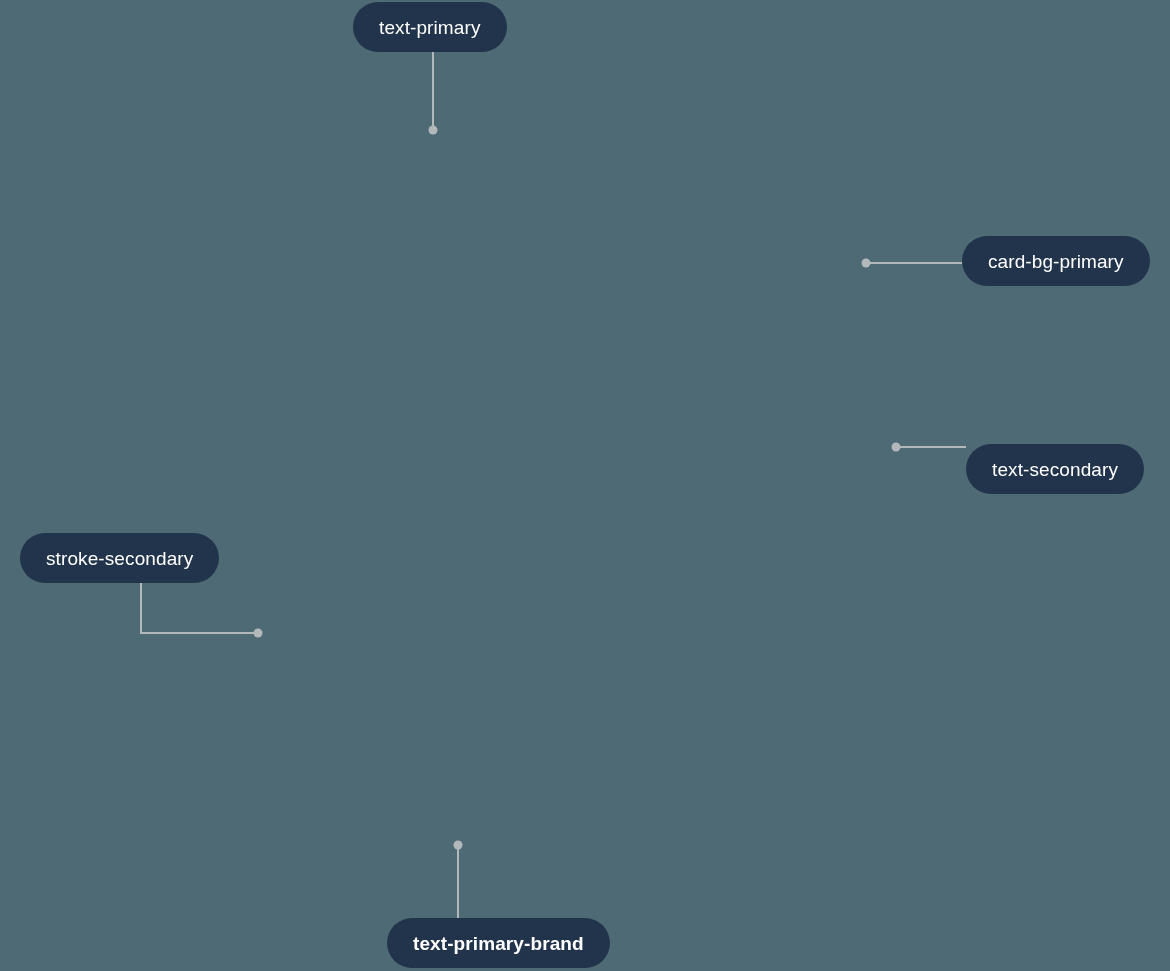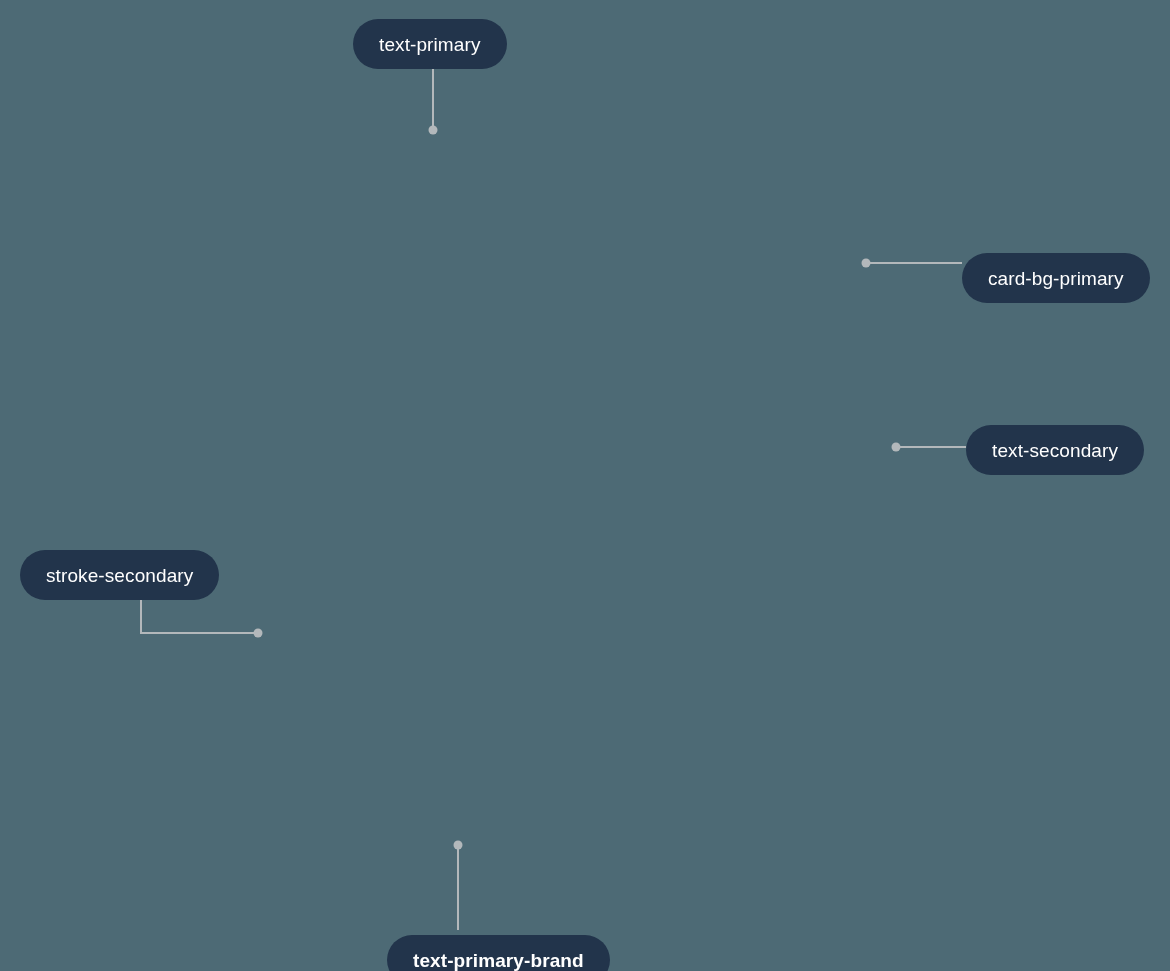--- a/index.html
+++ b/index.html
@@ -38,30 +38,29 @@
     padding: 16px 26px;
     border-radius: 25px;
     background: #22344b;
     color: #ffffff;
     font-family: "Liberation Sans", sans-serif;
     font-size: 19px;
     font-weight: 400;
     letter-spacing: 0.1px;
     white-space: nowrap;
     user-select: none;
-    margin-top: 17px;
   }
   .pill-label {
     display: block;
     line-height: 1;
   }
   
   #pill-text-primary        { left: 353px; top: 2px;   }
   #pill-card-bg-primary     { left: 962px; top: 236px; }
-  #pill-text-secondary      { left: 966px; top: 408px; }
+  #pill-text-secondary      { left: 966px; top: 444px; }
   #pill-stroke-secondary    { left: 20px;   top: 533px; }
   #pill-text-primary-brand  { left: 387px; top: 918px; font-weight: bold; }
 </style>
 </head>
 <body>
 
 <div id="canvas">
 
   <svg id="connector-layer" viewBox="0 0 1170 971" width="1170" height="971" xmlns="http://www.w3.org/2000/svg">
 

